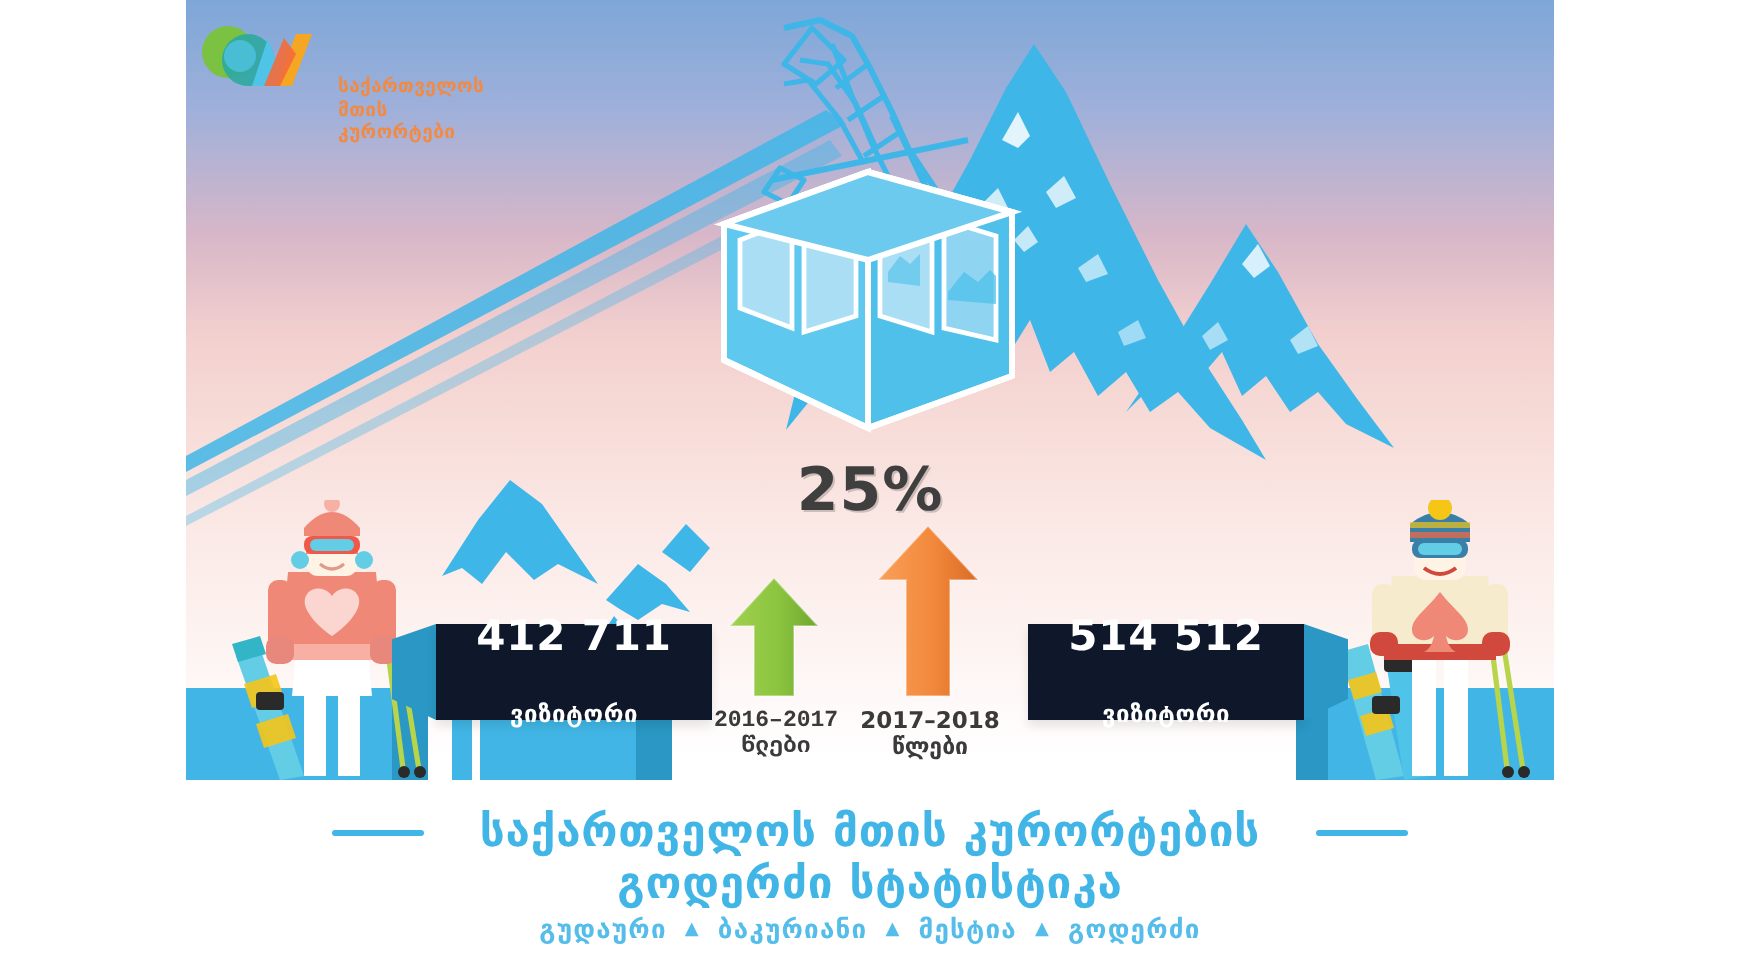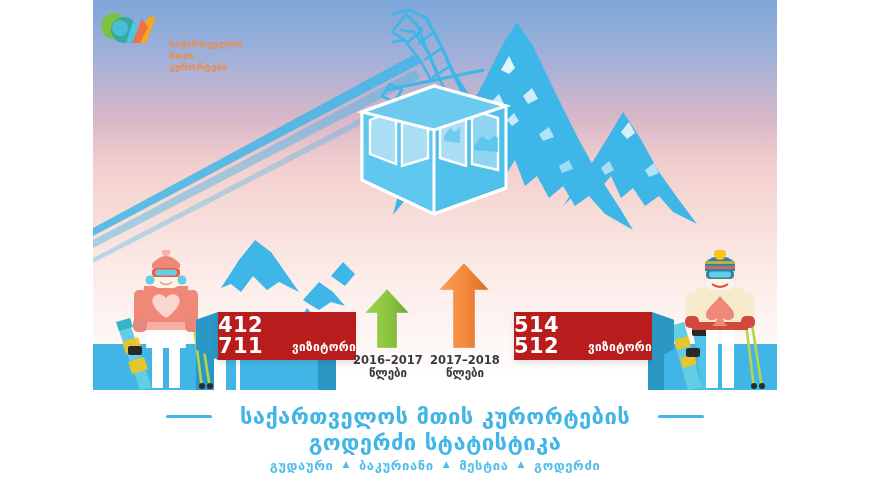--- a/index.html
+++ b/index.html
@@ -28,22 +28,22 @@
              font-size:9.5px;font-weight:700;line-height:11.5px;letter-spacing:.2px;padding-top:3px;margin-top:26px;}
   #logo-text div{white-space:nowrap;}
 
   
   #pct{position:absolute;left:0;right:0;top:228px;text-align:center;
        font-size:30px;font-weight:700;color:#3f3f3f;letter-spacing:.5px;
        text-shadow:1px 1px 0 rgba(0,0,0,.18);}
 
   
   .banner{position:absolute;height:48px;}
-  .banner .body{position:absolute;top:0;height:48px;background:#b91c1c;
-                display:flex;flex-direction:row;align-items:center;justify-content:center;
+  .banner .body{position:absolute;top:0;height:48px;background:#0f172a;
+                display:flex;flex-direction:column;align-items:center;justify-content:center;
                 box-shadow:0 3px 5px rgba(0,0,0,.10);}
   .banner .num{color:#ffffff;font-size:21px;font-weight:700;line-height:21px;letter-spacing:.4px;}
   .banner .cap{color:#ffffff;font-size:12px;font-weight:700;line-height:14px;letter-spacing:.3px;margin-top:21px;}
   .tail{position:absolute;width:0;height:0;}
 
   #banner-left{left:196px;top:312px;width:160px;}
   #banner-left .body{left:22px;width:138px;}
   #banner-left .tail{left:0;top:0;border-top:0 solid transparent;
       border-right:22px solid #2a97c4;border-bottom:22px solid transparent;height:48px;width:22px;
       border:none;background:#2a97c4;
@@ -53,37 +53,37 @@
   #banner-right .body{left:0;width:138px;}
   #banner-right .tail{left:138px;top:0;width:22px;height:48px;background:#2a97c4;
       clip-path:polygon(0 0,0 100%,100% 78%,100% 16%);}
 
   
   .arrow{position:absolute;}
   #arrow-green{left:364px;top:288px;width:46px;height:62px;}
   #arrow-orange{left:438px;top:262px;width:52px;height:88px;}
 
   .yr{position:absolute;text-align:center;color:#3a3a3a;font-size:11.5px;font-weight:700;line-height:13px;}
-  #yr-left{left:352px;top:354px;width:72px;}
+  #yr-left{left:352px;top:354px;width:72px;font-family:Liberation Mono, monospace;}
   #yr-right{left:428px;top:354px;width:74px;}
 
   
   .snow{position:absolute;background:#41b6e6;}
   .snow.dark{background:#2a97c4;}
 
   
   #title{position:absolute;left:0;right:0;top:404px;text-align:center;}
   #title .l1{display:flex;align-items:center;justify-content:center;gap:28px;}
   #title .rule{width:46px;height:3px;background:#41b6e6;border-radius:2px;}
   #title .t{color:#41b6e6;font-size:22px;font-weight:700;letter-spacing:.4px;line-height:25px;}
   #title .t2{color:#41b6e6;font-size:22px;font-weight:700;letter-spacing:.4px;line-height:25px;margin-top:1px;}
 
   #resorts{position:absolute;left:0;right:0;top:458px;text-align:center;
            color:#54bdea;font-size:13px;font-weight:700;letter-spacing:.6px;
-           display:flex;align-items:flex-start;justify-content:center;gap:9px;}
+           display:flex;align-items:center;justify-content:center;gap:9px;}
   #resorts .sep{color:#54bdea;font-size:9px;line-height:13px;}
 </style>
 </head>
 <body>
 
 <div id="poster">
 
   <div id="scene">
 
     <svg class="svgfill" viewBox="0 0 684 395" preserveAspectRatio="none">
@@ -151,20 +151,21 @@
 
         <path d="M144 138 l8 -10 7 5 6 -6 3 3 v14 l-24 -2z" fill="#4ec0ea" opacity=".75"></path>
         <path d="M114 128 l6 -8 5 4 5 -5 v16 l-16 -2z" fill="#4ec0ea" opacity=".6"></path>
 
         <path d="M32 104 L104 78 L176 98 L104 122 Z" fill="#6ccaef" stroke="#ffffff" stroke-width="3"></path>
 
         <path d="M32 172 L104 206 L176 180" fill="none" stroke="#ffffff" stroke-width="3"></path>
       </g>
     </svg>
 
+    <div id="pct">25%</div>
   </div>
 
   <div id="logo">
     <svg id="logo-mark" viewBox="0 0 62 42">
       <circle cx="14" cy="17" r="13" fill="#7cc242"></circle>
       <circle cx="24" cy="21" r="13" fill="#2ca8a0" opacity=".9"></circle>
       <path d="M26 34 L34 10 L42 34 Z" fill="#4fc3e8"></path>
       <path d="M38 34 L48 8 L56 8 L46 34 Z" fill="#f5a623"></path>
       <path d="M32 34 L42 10 L48 18 L40 34 Z" fill="#f26c3d" opacity=".92"></path>
       <circle cx="20" cy="19" r="8" fill="#4fc3e8" opacity=".75"></circle>

